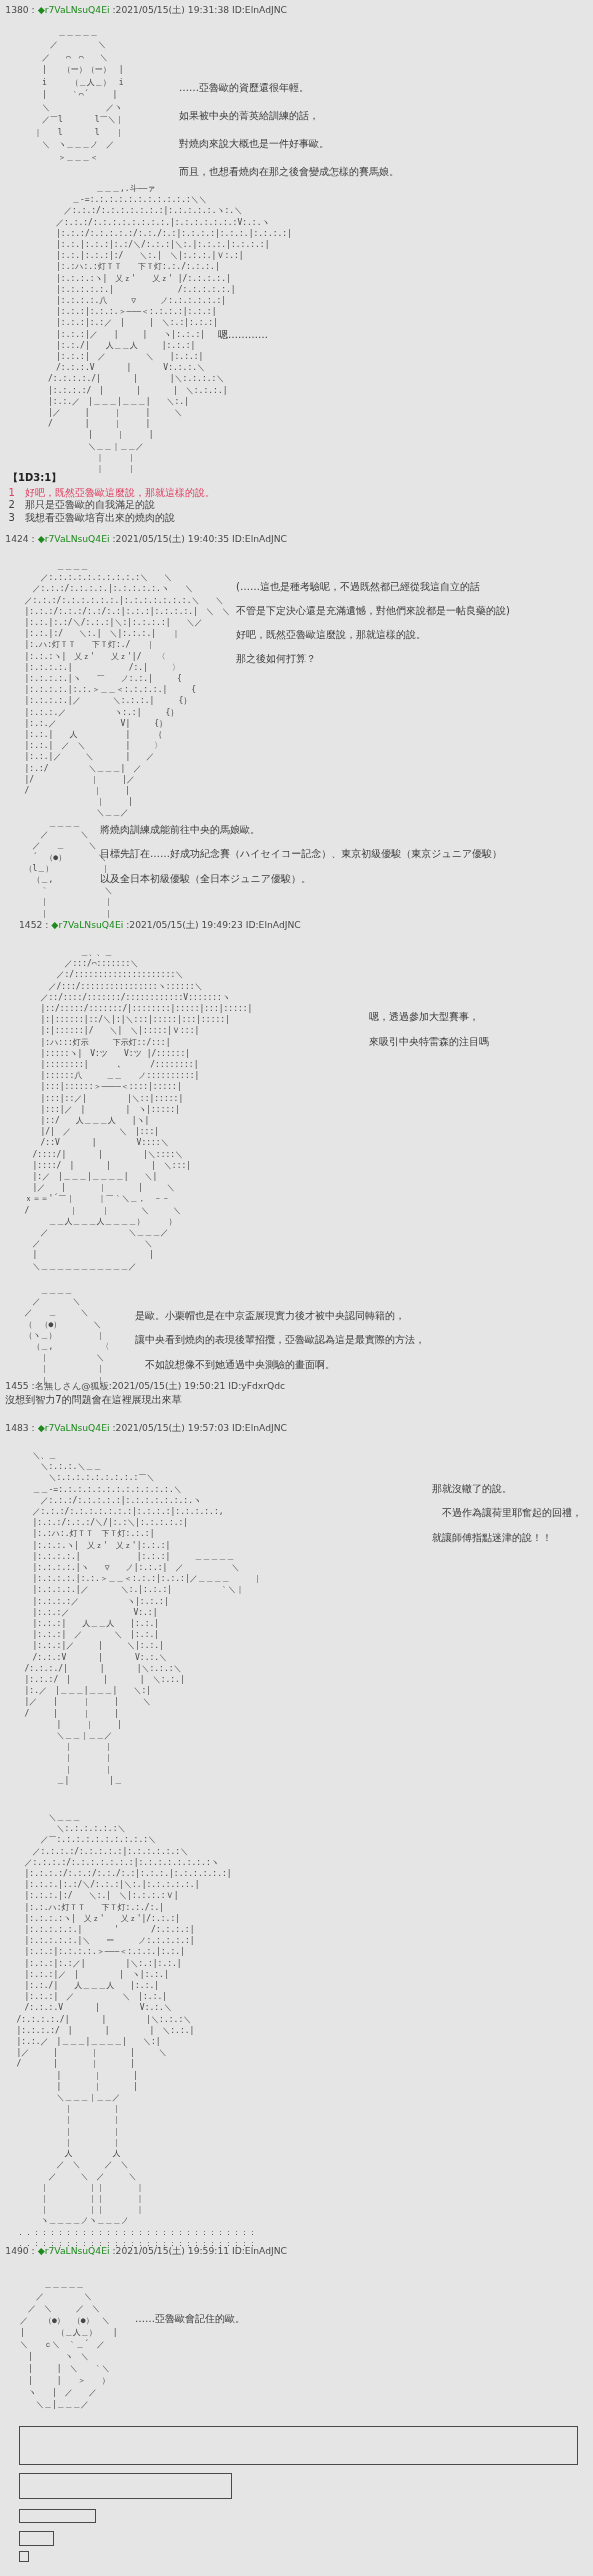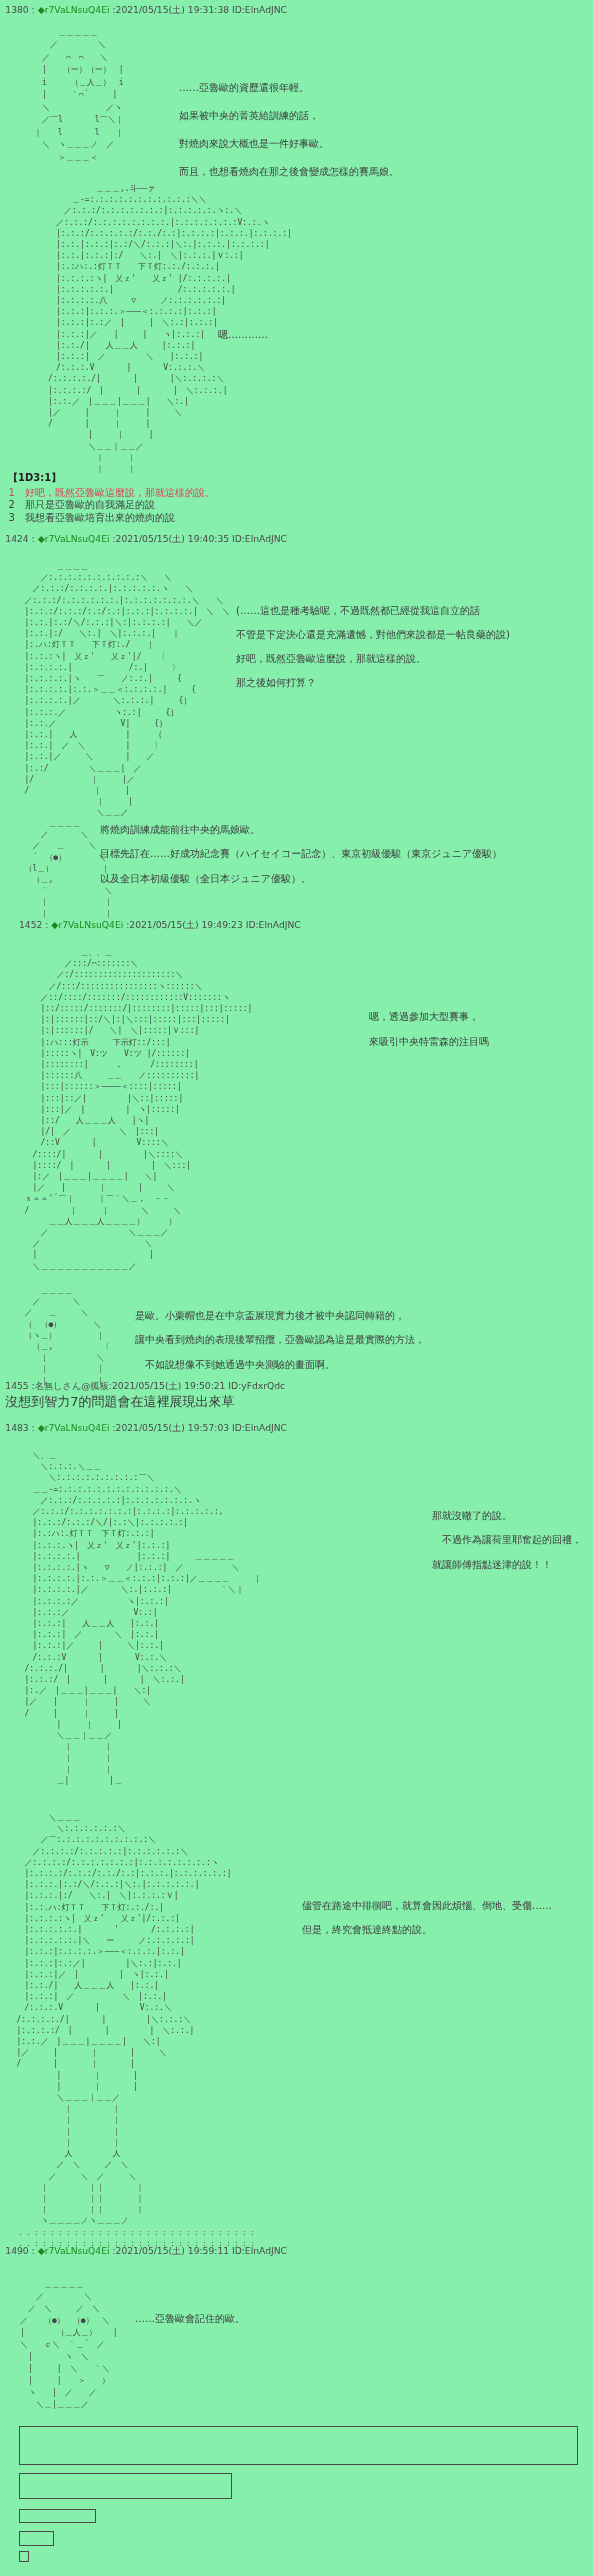--- a/index.html
+++ b/index.html
@@ -1,28 +1,28 @@
 <!DOCTYPE html>
 <html style="font-size:10.6px"><head>
 <meta charset="utf-8">
 <style>
   html,body{margin:0;padding:0;background:#fafafa;}
-  #thread-page{position:relative;width:594px;height:2576px;background:#86efac;overflow:hidden;
+  #thread-page{position:relative;width:594px;height:2576px;background:#e5e5e5;overflow:hidden;
     font-family:"DejaVu Sans",sans-serif;}
   .abs{position:absolute;}
   .hdr{font-size:9.2px;line-height:12px;color:#4a4a4a;white-space:pre;}
   .trip{color:#1e8a1e;}
   .plain-name{color:#4a4a4a;}
   .aa{font-family:"DejaVu Sans Mono","DejaVu Sans",monospace;font-size:8px;line-height:11.2px;
     color:#474747;white-space:pre;}
   .dlg{font-size:10px;color:#3b3b3b;white-space:pre-line;}
   .dice{font-size:10px;line-height:12.5px;white-space:pre;color:#3f3f3f;text-align:center;}
   .dice-h{font-weight:bold;color:#222;}
   .dice-red{color:#de3d5e;}
-  .body-txt{font-size:13px;color:#3b3b3b;white-space:pre;}
+  .body-txt{font-size:10px;color:#3b3b3b;white-space:pre;}
   .aa-box{position:absolute;border:1.3px solid #4a4a4a;background:transparent;}
 </style>
 </head>
 <body>
 
 <div id="thread-page">
 
   <div class="abs hdr" style="left:5.3px;top:4px;"><span>1380 : </span><span class="trip">◆r7VaLNsuQ4Ei</span><span> :2021/05/15(土) 19:31:38 ID:ElnAdJNC</span></div>
 
   <pre class="abs aa" style="left:26px;top:18.5px;line-height:12.5px;">　　　　＿＿＿＿＿
@@ -92,21 +92,21 @@
 　|:.:.:.／　　　　　　ヽ:.:|　　　{｝
 　|:.:.／　　　　　　　　V|　　　{｝
 　|:.:.|　　人　　　　　　|　　　｛
 　|:.:.|　／　＼　　　　　|　　　〉
 　|:.:.|／　　　＼　　　　|　　／
 　|:.:/　　　　　＼＿＿＿|　／
 　|/　　　　　　　｜　　　|／
 　/　　　　　　　　｜　　　|
 　　　　　　　　　　｜　　　|
 　　　　　　　　　　＼＿＿／</pre>
-  <div class="abs dlg" style="left:236px;top:599px;line-height:24px;">(……這也是種考驗呢，不過既然都已經從我這自立的話
+  <div class="abs dlg" style="left:236px;top:575px;line-height:24px;">(……這也是種考驗呢，不過既然都已經從我這自立的話
 不管是下定決心還是充滿遺憾，對他們來說都是一帖良藥的說)
 好吧，既然亞魯歐這麼說，那就這樣的說。
 那之後如何打算？</div>
 
   <pre class="abs aa" style="left:16.5px;top:810px;">　　　　＿＿＿＿
 　　　／　　　　＼
 　　／　　＿　　　＼
 　　´　（●）　　　　＼
 　（l＿）　　　　　　｜
 　　（＿,　　　　　　〈
@@ -192,21 +192,21 @@
 　|:.:.:/　|　　　　|　　　　|　＼:.:.|
 　|:.／　|＿＿＿|＿＿＿|　　＼:|
 　|／　　|　　　｜　　　|　　　＼
 　/　　　|　　　｜　　　|
 　　　　　|　　　｜　　　|
 　　　　　＼＿＿｜＿＿／
 　　　　　　｜　　　　｜
 　　　　　　｜　　　　｜
 　　　　　　｜　　　　｜
 　　　　　＿|　　　　　|＿</pre>
-  <div class="abs dlg" style="left:432px;top:1477px;line-height:24.4px;margin-top:27px;">那就沒轍了的說。
+  <div class="abs dlg" style="left:432px;top:1477px;line-height:24.4px;">那就沒轍了的說。
 　不過作為讓荷里耶奮起的回禮，
 就讓師傅指點迷津的說！！</div>
 
   <pre class="abs aa" style="left:16.5px;top:1804px;">　　　　＼＿＿＿
 　　　　　＼:.:.:.:.:.:＼
 　　　／￣:.:.:.:.:.:.:.:.:.:＼
 　　／:.:.:.:/:.:.:.:.:|:.:.:.:.:.:＼
 　／:.:.:.:/:.:.:.:.:.:.:|:.:.:.:.:.:.:.:ヽ
 　|:.:.:.:/:.:.:/:.:./:.:|:.:.:.|:.:.:.:.:.:|
 　|:.:.:.|:.:/＼/:.:.:|＼:.|:.:.:.:.:.|
@@ -235,22 +235,20 @@
 　　　　　　｜　　　　　｜
 　　　　　　人　　　　　人
 　　　　　／　＼　　　／　＼
 　　　　／　　　＼　／　　　＼
 　　　｜　　　　　｜｜　　　　｜
 　　　｜　　　　　｜｜　　　　｜
 　　　｜　　　　　｜｜　　　　｜
 　　　ヽ＿＿＿＿ノヽ＿＿＿ノ
 ．．：：：：：：：：：：：：：：：：：：：：：：：：：：：：
 ．．：：：：：：：：：：：：：：：：：：：：：：：：：：：：</pre>
-  <div class="abs dlg" style="left:302px;top:1894px;line-height:24.4px;">儘管在路途中徘徊吧，就算會因此煩惱、倒地、受傷……
-但是，終究會抵達終點的說。</div>
 
   <div class="abs hdr" style="left:5.3px;top:2245px;"><span>1490 : </span><span class="trip">◆r7VaLNsuQ4Ei</span><span> :2021/05/15(土) 19:59:11 ID:ElnAdJNC</span></div>
 
   <pre class="abs aa" style="left:12px;top:2271px;line-height:12px;">　　　　＿＿＿＿＿
 　　　／　　　　　＼
 　　／　＼　　　／　＼
 　／　　（●）　（●）　＼
 　|　　　　（＿人＿）　　|
 　＼　　ｃ＼　｀＿´　／
 　　|　　　　ヽ　＼

